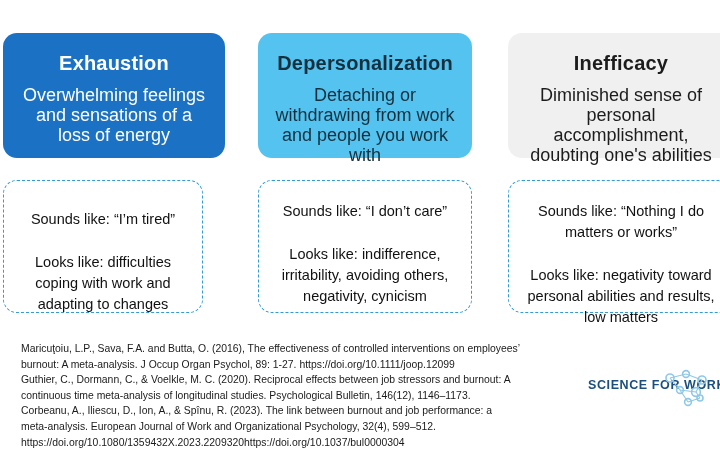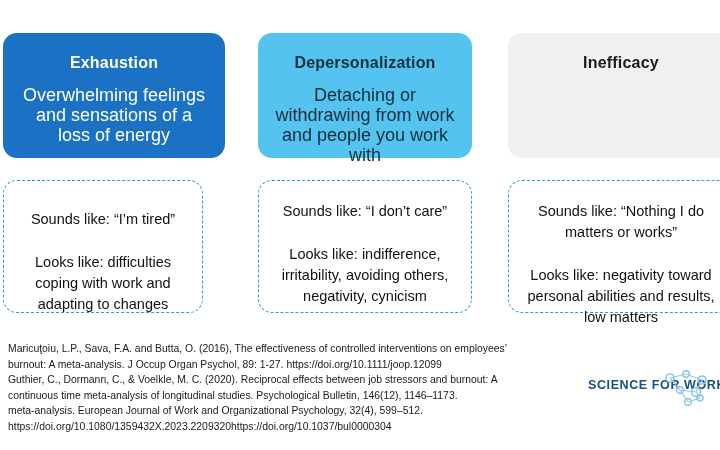--- a/index.html
+++ b/index.html
@@ -57,21 +57,21 @@
   .card-3 {
     position: absolute;
     left: 508px;
     top: 0;
     width: 226px;
     height: 125px;
     background: #f0f0f0;
     color: #1c1c1c;
   }
   .card-title {
-    font-size: 16px;
+    font-size: 20px;
     font-weight: bold;
     line-height: 24px;
     margin: 4px 0 10px 0;
     letter-spacing: 0.2px;
   }
   .card-desc {
     font-size: 18px;
     line-height: 20px;
   }
 
@@ -107,21 +107,21 @@
   
   .refs {
     position: absolute;
     left: 4px;
     top: 342px;
     width: 560px;
     font-size: 10.4px;
     line-height: 13.6px;
     color: #1a1a1a;
   }
-  .refs p { margin: 0 0 2px 4px; }
+  .refs p { margin: 0 0 2px 17px; }
 
   
   .logo {
     position: absolute;
     left: 588px;
     top: 368px;
     width: 128px;
     height: 42px;
   }
   .logo-text {
@@ -163,20 +163,21 @@
       <div class="card-desc">Overwhelming feelings and sensations of a loss of energy</div>
     </div>
 
     <div class="card card-2">
       <div class="card-title">Depersonalization</div>
       <div class="card-desc">Detaching or withdrawing from work and people you work with</div>
     </div>
 
     <div class="card card-3">
       <div class="card-title">Inefficacy</div>
+      <div class="card-desc">Diminished sense of personal accomplishment, doubting one's abilities</div>
     </div>
 
   </div>
 
   <div class="dashed-row">
 
     <div class="dbox dbox-1">
       <p class="sounds">Sounds like: “I’m tired”</p>
       <div class="line-gap"></div>
       <p>Looks like: difficulties coping with work and adapting to changes</p>
@@ -194,20 +195,21 @@
       <p>Looks like: negativity toward personal abilities and results, low matters</p>
     </div>
 
   </div>
 
   <div class="refs">
     <p>Maricuţoiu, L.P., Sava, F.A. and Butta, O. (2016), The effectiveness of controlled interventions on employees’</p>
     <p>burnout: A meta-analysis. J Occup Organ Psychol, 89: 1-27. https://doi.org/10.1111/joop.12099</p>
     <p>Guthier, C., Dormann, C., &amp; Voelkle, M. C. (2020). Reciprocal effects between job stressors and burnout: A</p>
     <p>continuous time meta-analysis of longitudinal studies. Psychological Bulletin, 146(12), 1146–1173.</p>
+    <p>Corbeanu, A., Iliescu, D., Ion, A., &amp; Spînu, R. (2023). The link between burnout and job performance: a</p>
     <p>meta-analysis. European Journal of Work and Organizational Psychology, 32(4), 599–512.</p>
     <p>https://doi.org/10.1080/1359432X.2023.2209320https://doi.org/10.1037/bul0000304</p>
   </div>
 
   <div class="logo">
     <div class="logo-text">SCIENCE FOR WORK</div>
     <svg class="logo-dots" viewBox="0 0 56 40">
       <line x1="10" y1="10" x2="26" y2="6"></line>
       <line x1="26" y1="6" x2="42" y2="12"></line>
       <line x1="10" y1="10" x2="20" y2="22"></line>

